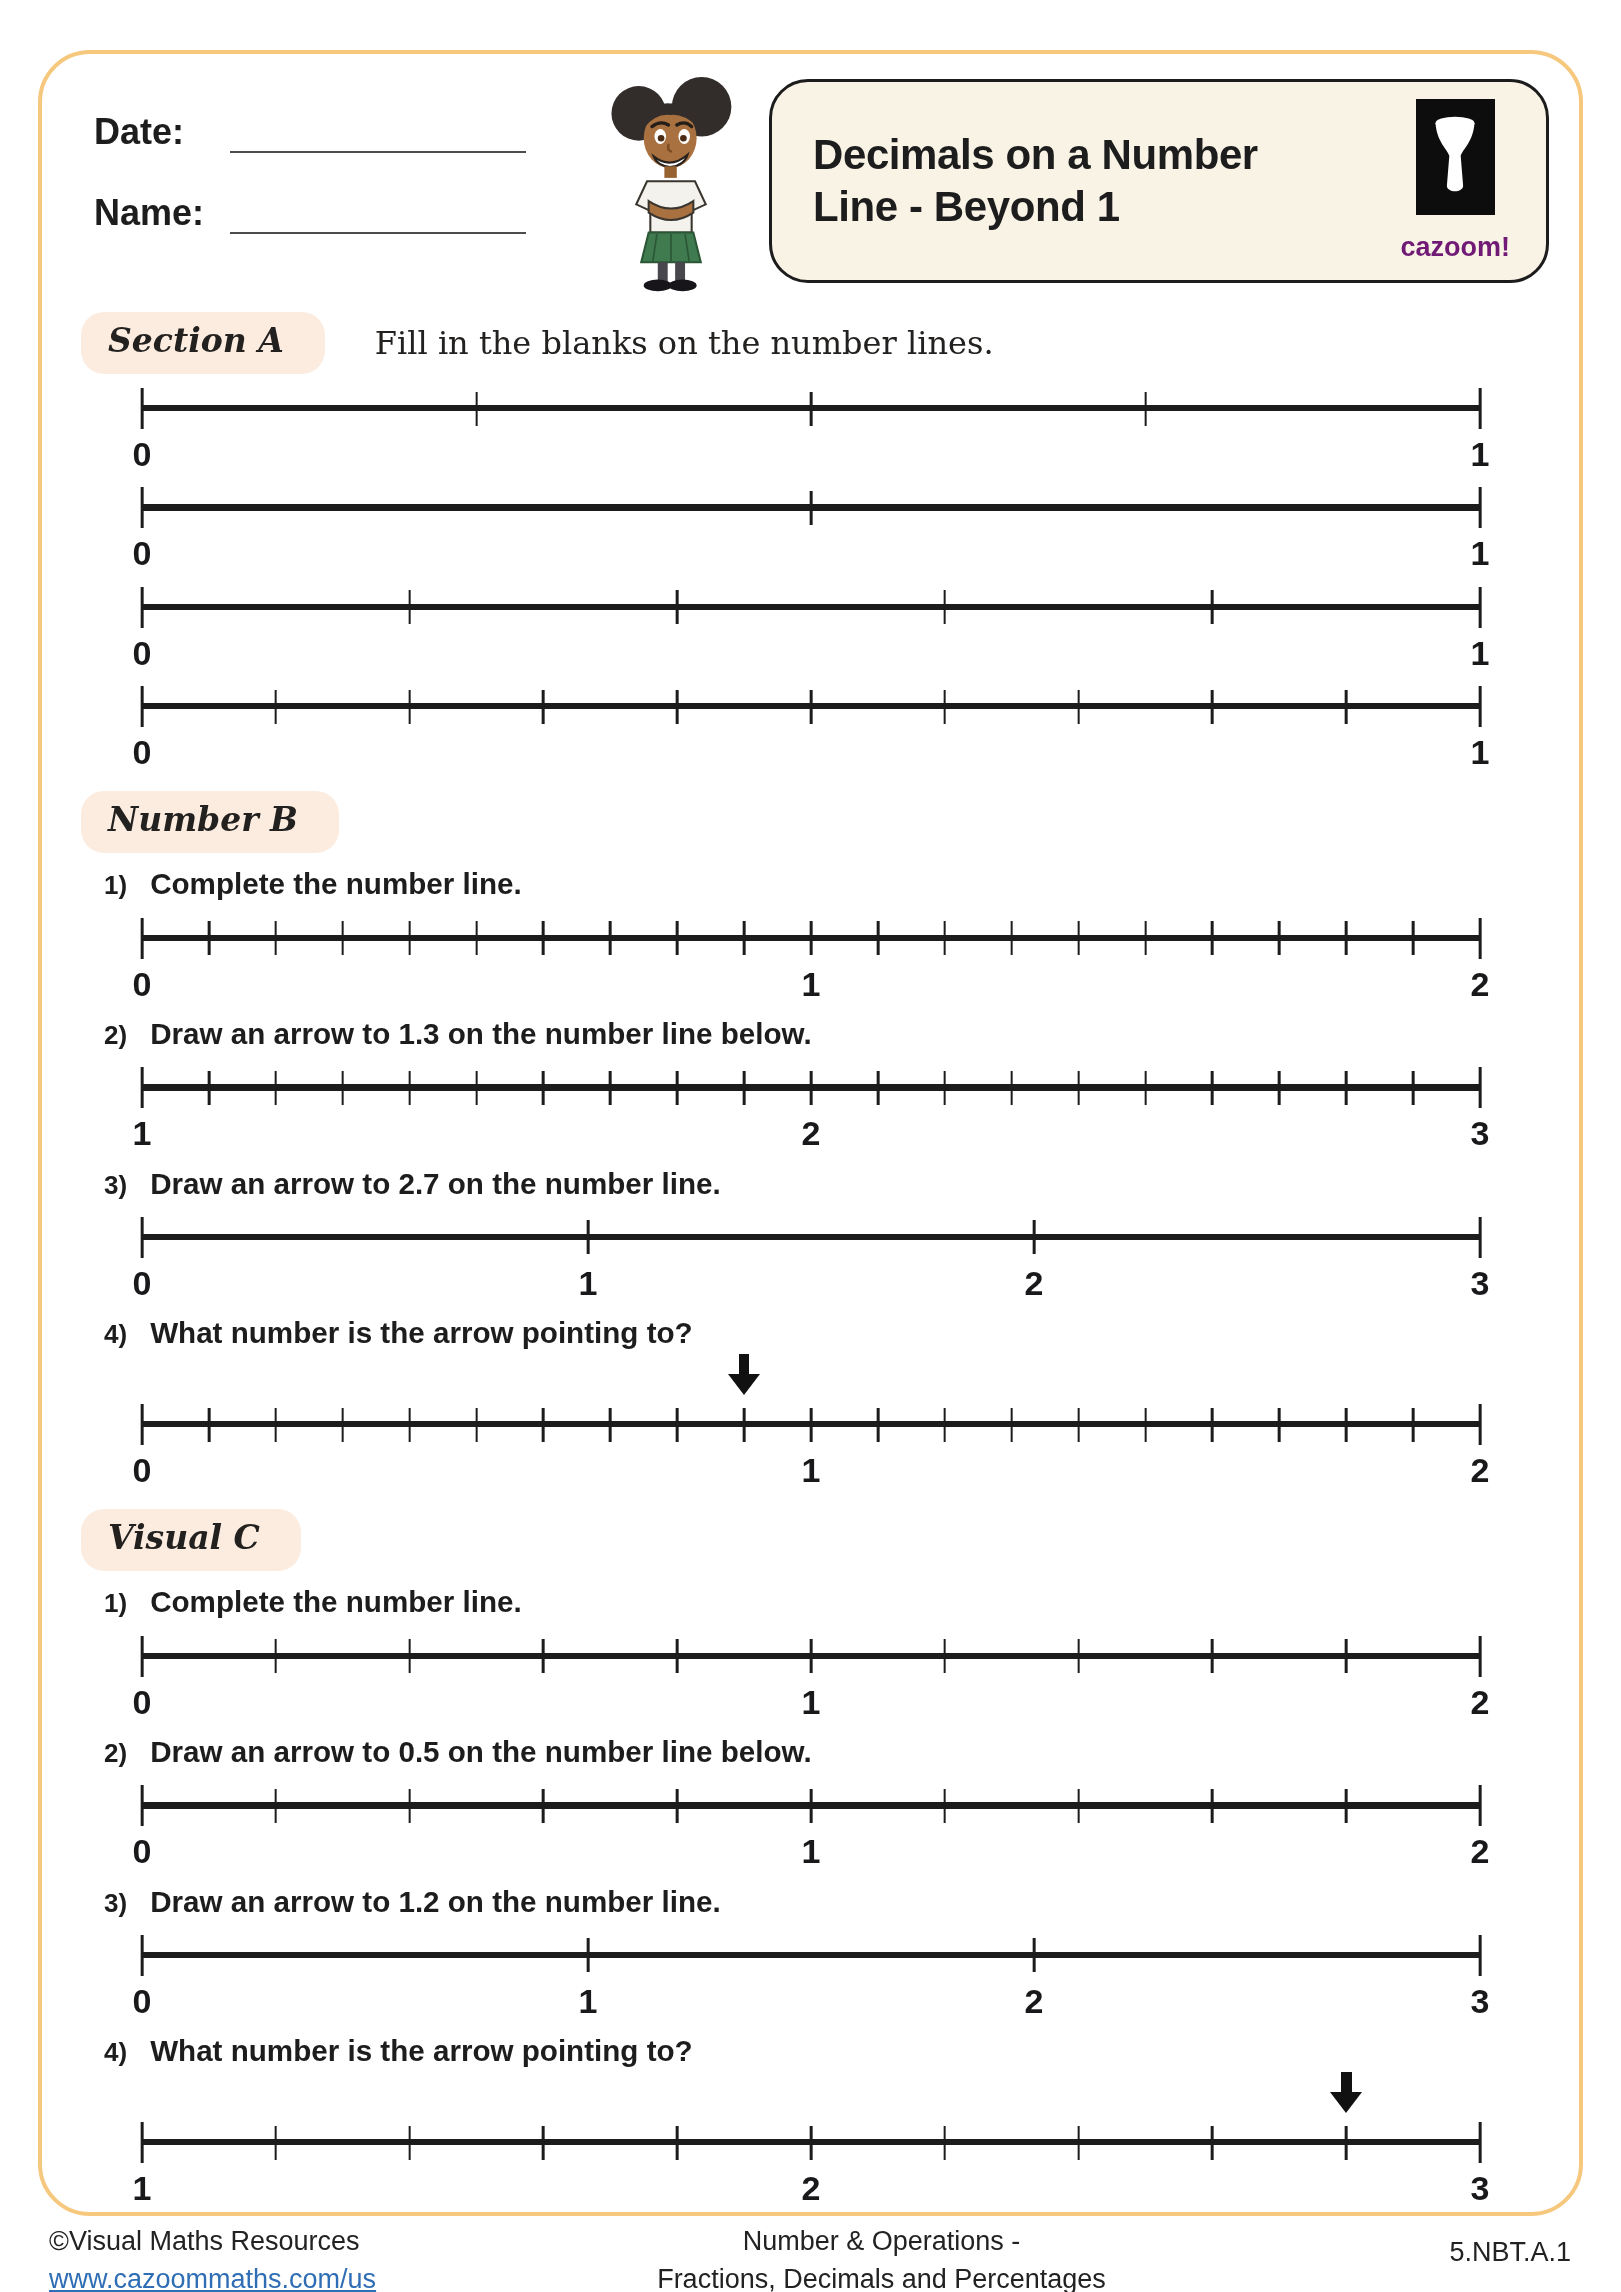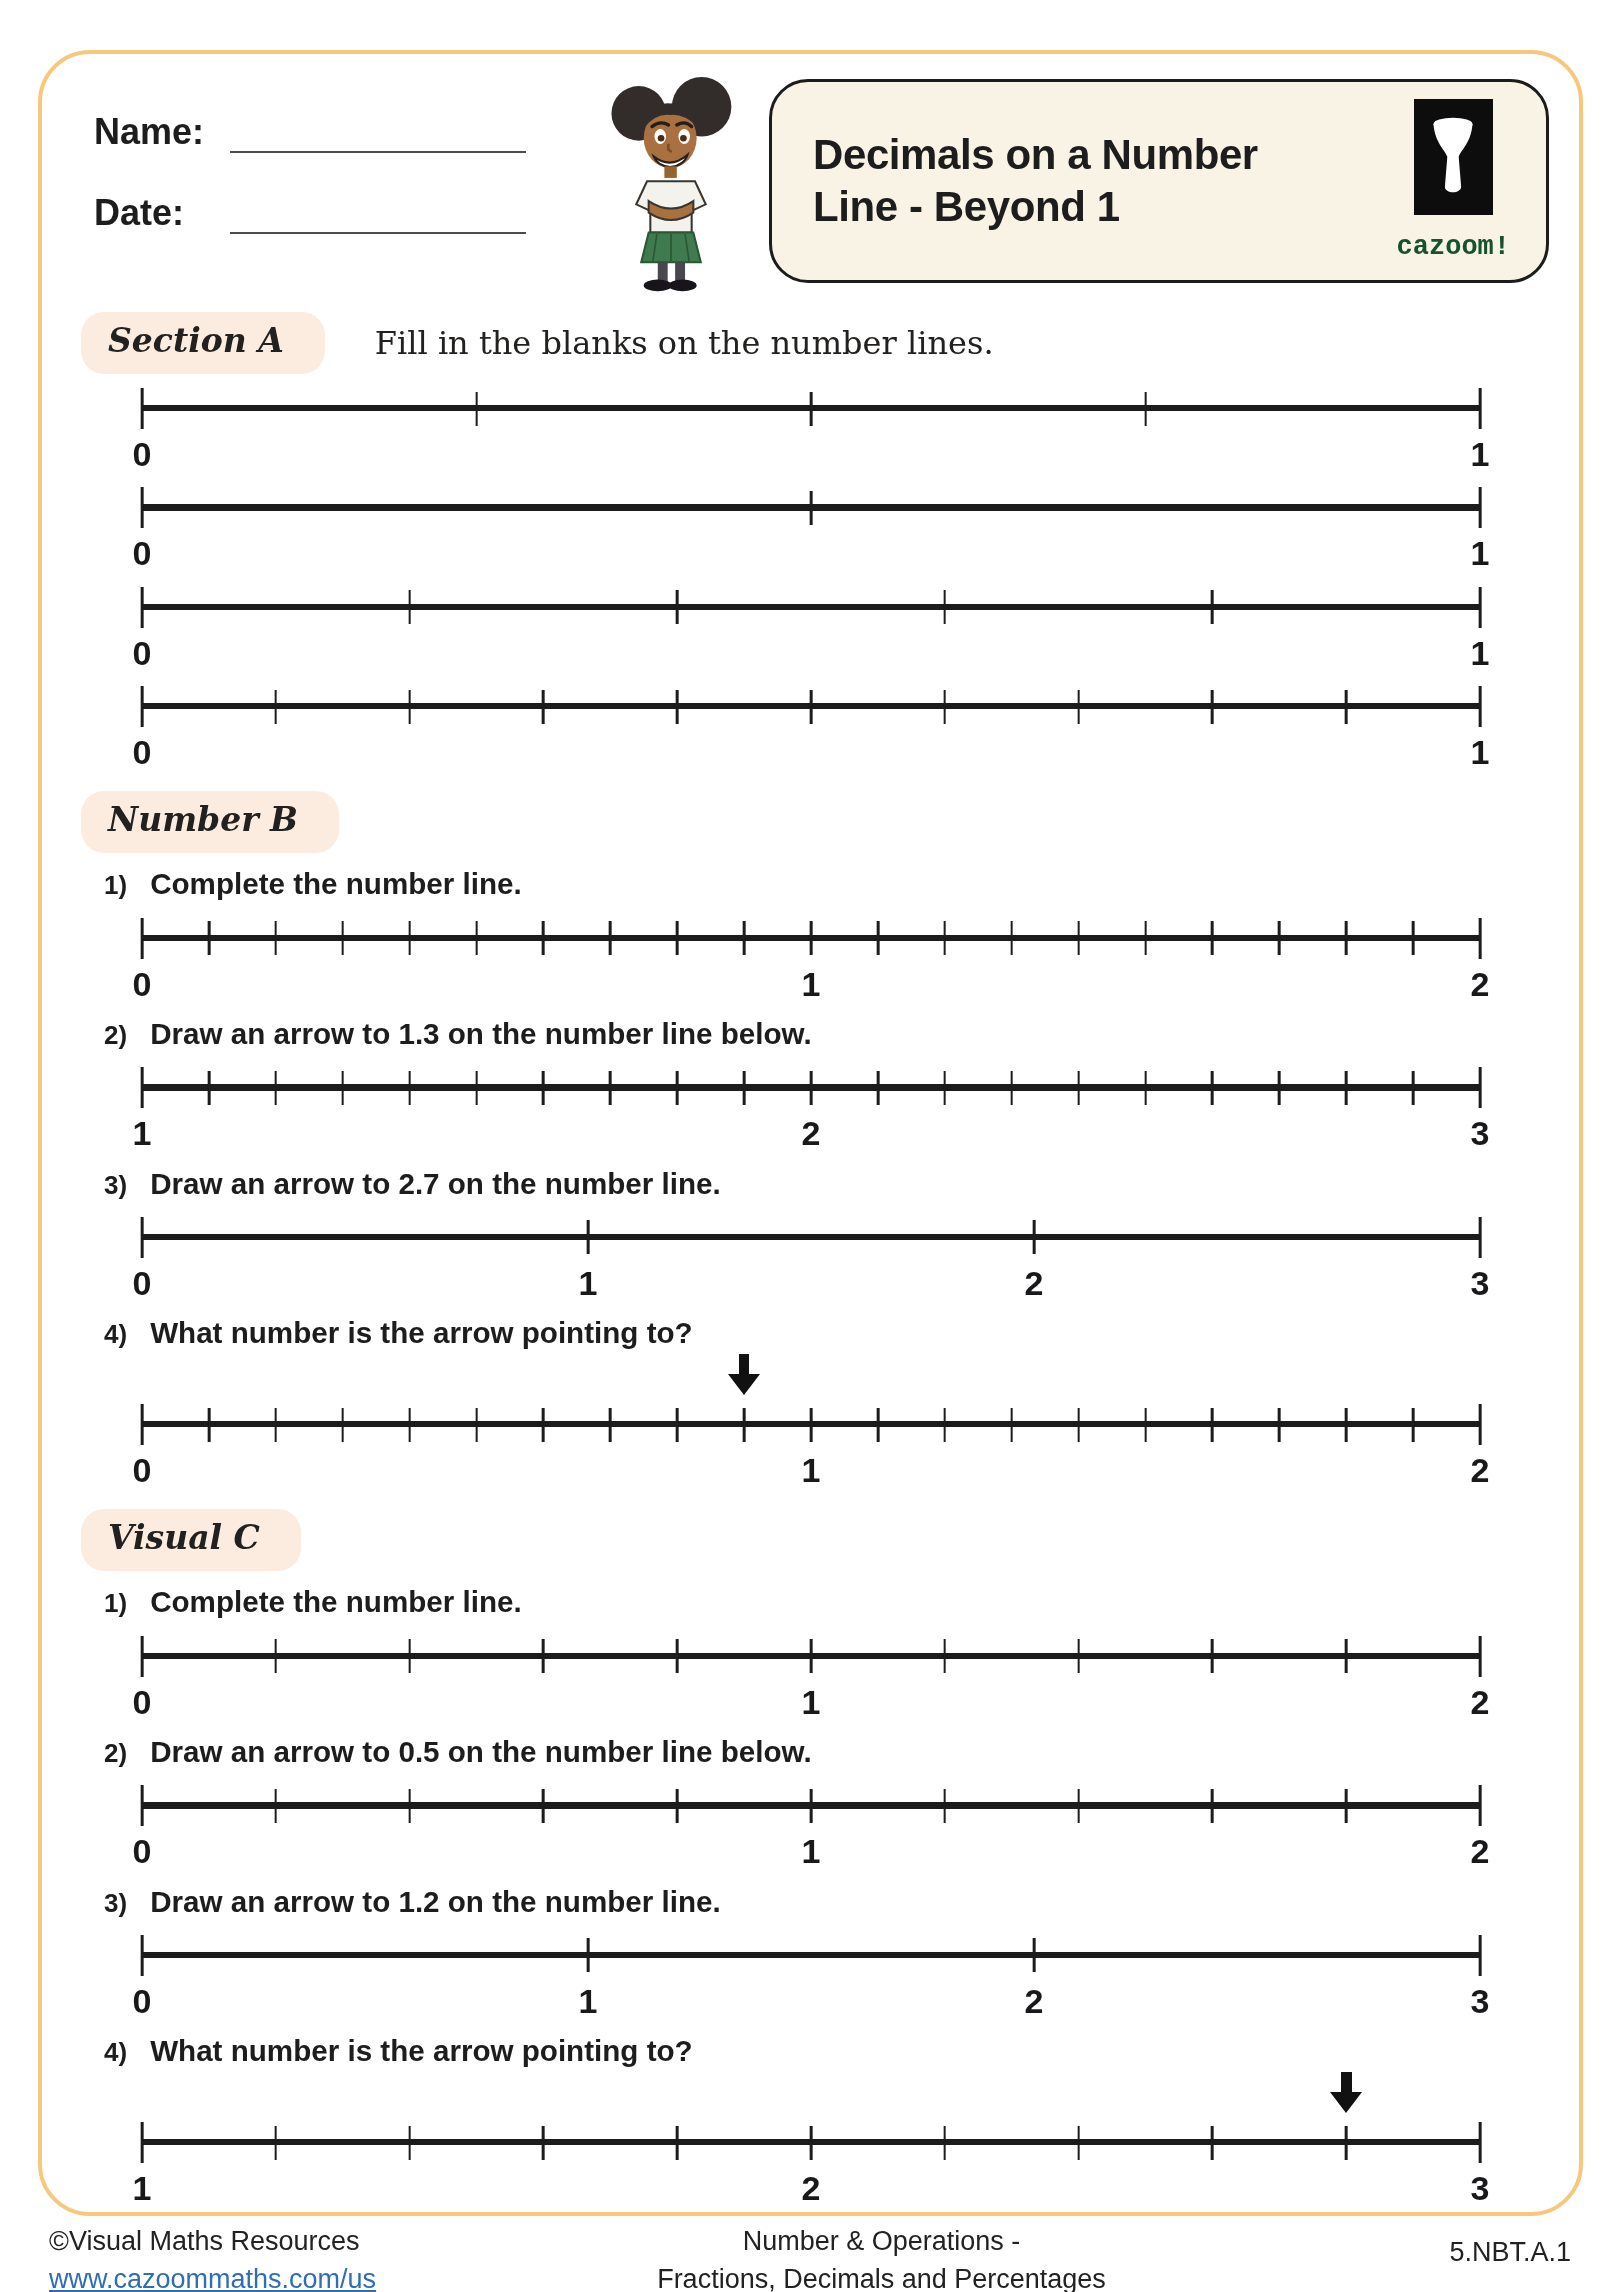--- a/index.html
+++ b/index.html
@@ -25,21 +25,21 @@
   .girl { width:150px; height:215px; flex:none; margin:5.4px 23px 0 0; }
   .titlebox {
     flex:1; height:204px; margin-top:7.2px;
     background:#f9f3e6; border:3.6px solid #1c1c1c; border-radius:39px;
     display:flex; align-items:center; padding:0 36px 0 41px;
   }
   .titletext { font-size:42px; font-weight:bold; line-height:1.22; width:502px; letter-spacing:-0.4px; }
   .logo { margin-left:auto; text-align:center; }
   .logo-rect { width:79px; height:116px; background:#0d0d0d; margin:0 auto; display:flex; align-items:center; justify-content:center; }
   .logo-rect svg { width:52px; height:91px; }
-  .logo-text { font-family:Liberation Mono, monospace; font-weight:bold; font-size:27px; margin-top:17px; color:#14532d; }
+  .logo-text { font-family:Liberation Sans, sans-serif; font-weight:bold; font-size:27px; margin-top:17px; color:#701a75; }
 
   
   .secrow { margin:19.7px 0 0 43px; display:flex; align-items:center; }
   .pill {
     display:inline-block; background:#fcece0; border-radius:23px;
     padding:9px 41px 14.3px 27px;
     font-family:"DejaVu Serif", serif; font-style:italic; font-weight:bold;
     font-size:33px; color:#23211f;text-align:right;
   }
   .instruction { font-family:"DejaVu Serif", serif; font-size:32px; margin-left:50px; color:#23211f; }
@@ -72,25 +72,25 @@
 </head>
 <body>
 
 <div class="frame"></div>
 
 <div class="content">
 
   <div class="header">
     <div class="idblock">
       <div class="idrow">
+        <span class="idlabel">Date:</span>
+        <span class="idline"></span>
+      </div>
+      <div class="idrow">
         <span class="idlabel">Name:</span>
-        <span class="idline"></span>
-      </div>
-      <div class="idrow">
-        <span class="idlabel">Date:</span>
         <span class="idline"></span>
       </div>
     </div>
 
     <svg class="girl" viewBox="0 0 170 260">
       <circle cx="46" cy="44" r="33" fill="#322d2b"></circle>
       <circle cx="122" cy="36" r="36" fill="#322d2b"></circle>
       <ellipse cx="84" cy="74" rx="32" ry="36" fill="#a8713f"></ellipse>
       <path d="M52,62 Q58,30 84,32 Q112,30 117,60 Q100,44 84,46 Q66,44 52,62 Z" fill="#322d2b"></path>
       <path d="M62,60 Q72,52 82,58" fill="none" stroke="#241d18" stroke-width="4" stroke-linecap="round"></path>

